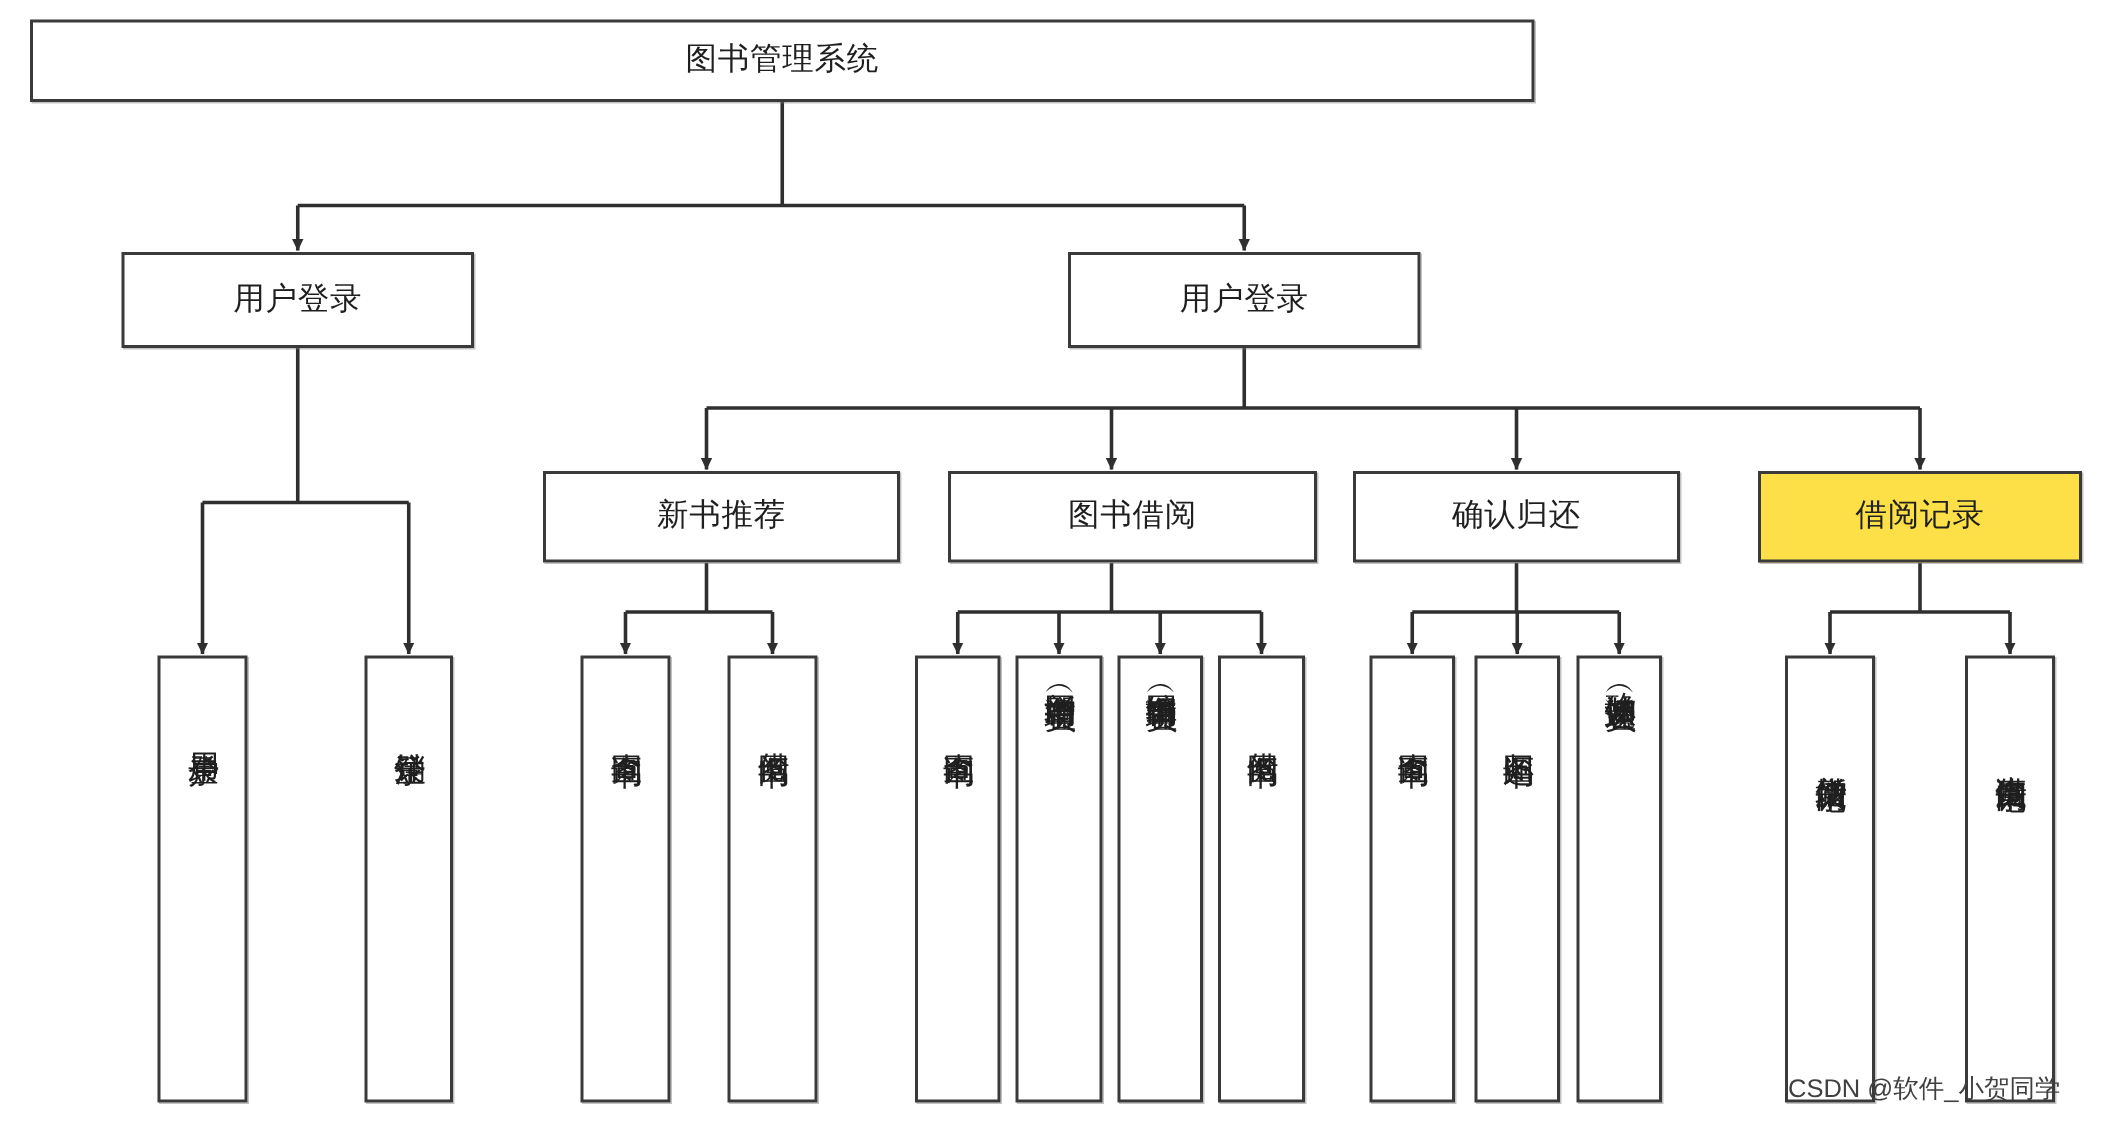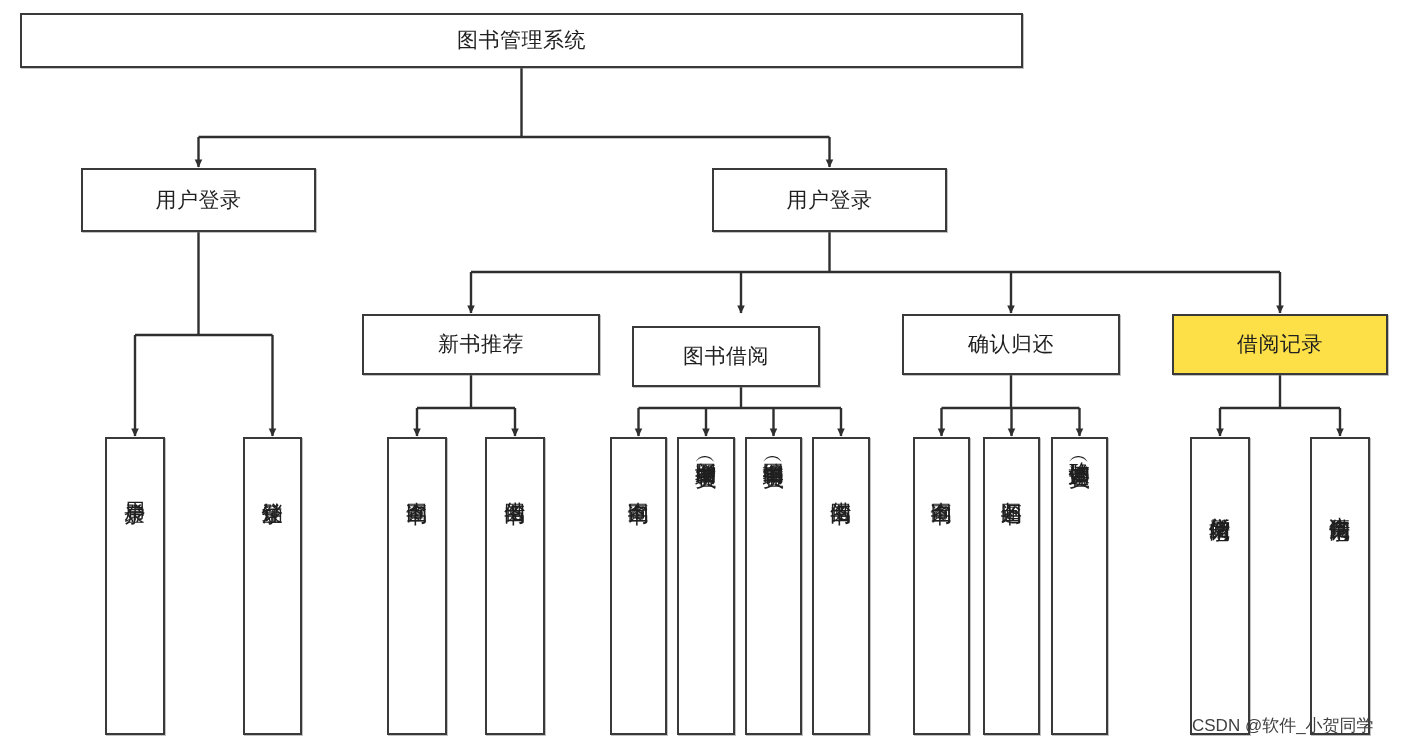--- a/index.html
+++ b/index.html
@@ -124,21 +124,21 @@
       </div>
       <div class="node horizontal" style="left: 81px; top: 168px; width: 235px; height: 64px; border-color: rgb(58, 58, 58); background: rgb(255, 255, 255);">
         <span class="node-label">用户登录</span>
       </div>
       <div class="node horizontal" style="left: 712px; top: 168px; width: 235px; height: 64px; border-color: rgb(58, 58, 58); background: rgb(255, 255, 255);">
         <span class="node-label">用户登录</span>
       </div>
       <div class="node horizontal" style="left: 362px; top: 314px; width: 238px; height: 61px; border-color: rgb(58, 58, 58); background: rgb(255, 255, 255);">
         <span class="node-label">新书推荐</span>
       </div>
-      <div class="node horizontal" style="left: 632px; top: 326px; width: 188px; height: 61px; border-color: rgb(58, 58, 58); background: rgb(255, 255, 255);">
+      <div class="node horizontal" style="left: 632px; top: 314px; width: 246px; height: 61px; border-color: rgb(58, 58, 58); background: rgb(255, 255, 255);">
         <span class="node-label">图书借阅</span>
       </div>
       <div class="node horizontal" style="left: 902px; top: 314px; width: 218px; height: 61px; border-color: rgb(58, 58, 58); background: rgb(255, 255, 255);">
         <span class="node-label">确认归还</span>
       </div>
       <div class="node horizontal" style="left: 1172px; top: 314px; width: 216px; height: 61px; border-color: rgb(58, 58, 58); background: #fde047;">
         <span class="node-label">借阅记录</span>
       </div>
       <div class="node vertical mid" style="left: 105px; top: 437px; width: 60px; height: 298px; border-color: rgb(58, 58, 58); background: rgb(255, 255, 255);">
         <span class="node-label">用户登录</span>

